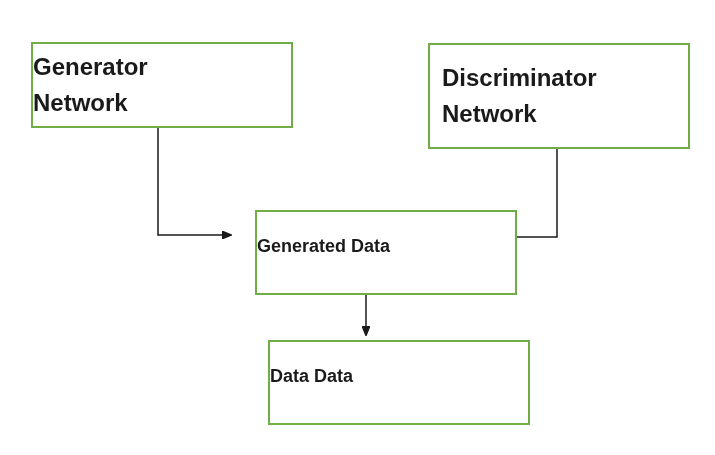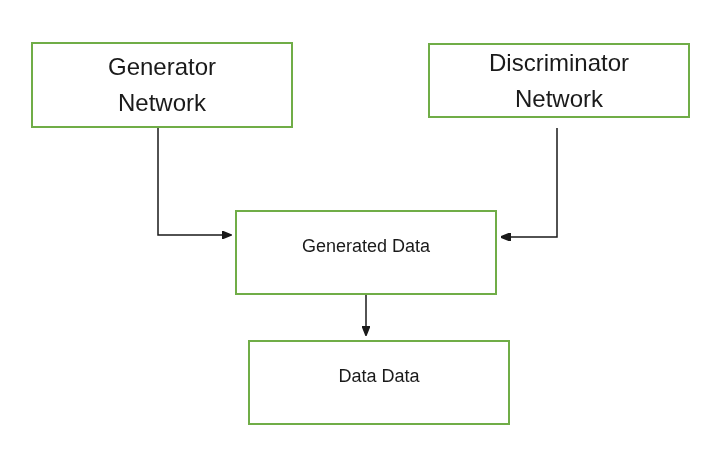--- a/index.html
+++ b/index.html
@@ -18,38 +18,39 @@
     width: 715px;
     height: 455px;
     background: var(--background);
     overflow: hidden;
   }
   .node {
     position: absolute;
     border: 2px solid var(--box-border);
     background: var(--background);
     color: var(--text);
-    font-weight: normal;
+    font-weight: bold;
     display: flex;
     flex-direction: column;
-    align-items: center;
+    align-items: flex-start;
     justify-content: center;
     text-align: center;
   }
   .node.large {
     font-size: 24px;
     line-height: 36px;
   }
   .node.small {
     font-size: 18px;
     line-height: 22px;
     padding-bottom: 13px; 
+    margin-left: 20px;
   }
   #node-generator      { left: 31px;  top: 42px;  width: 262px; height: 86px; }
-  #node-discriminator  { left: 428px; top: 43px;  width: 262px; height: 75px; }
+  #node-discriminator  { left: 428px; top: 43px;  width: 262px; height: 106px; padding-left: 12px; }
   #node-generated-data { left: 235px; top: 210px; width: 262px; height: 85px; }
   #node-real-data      { left: 248px; top: 340px; width: 262px; height: 85px; }
   svg.connectors {
     position: absolute;
     left: 0; top: 0;
     width: 715px;
     height: 455px;
     pointer-events: none;
   }
   svg.connectors path {

